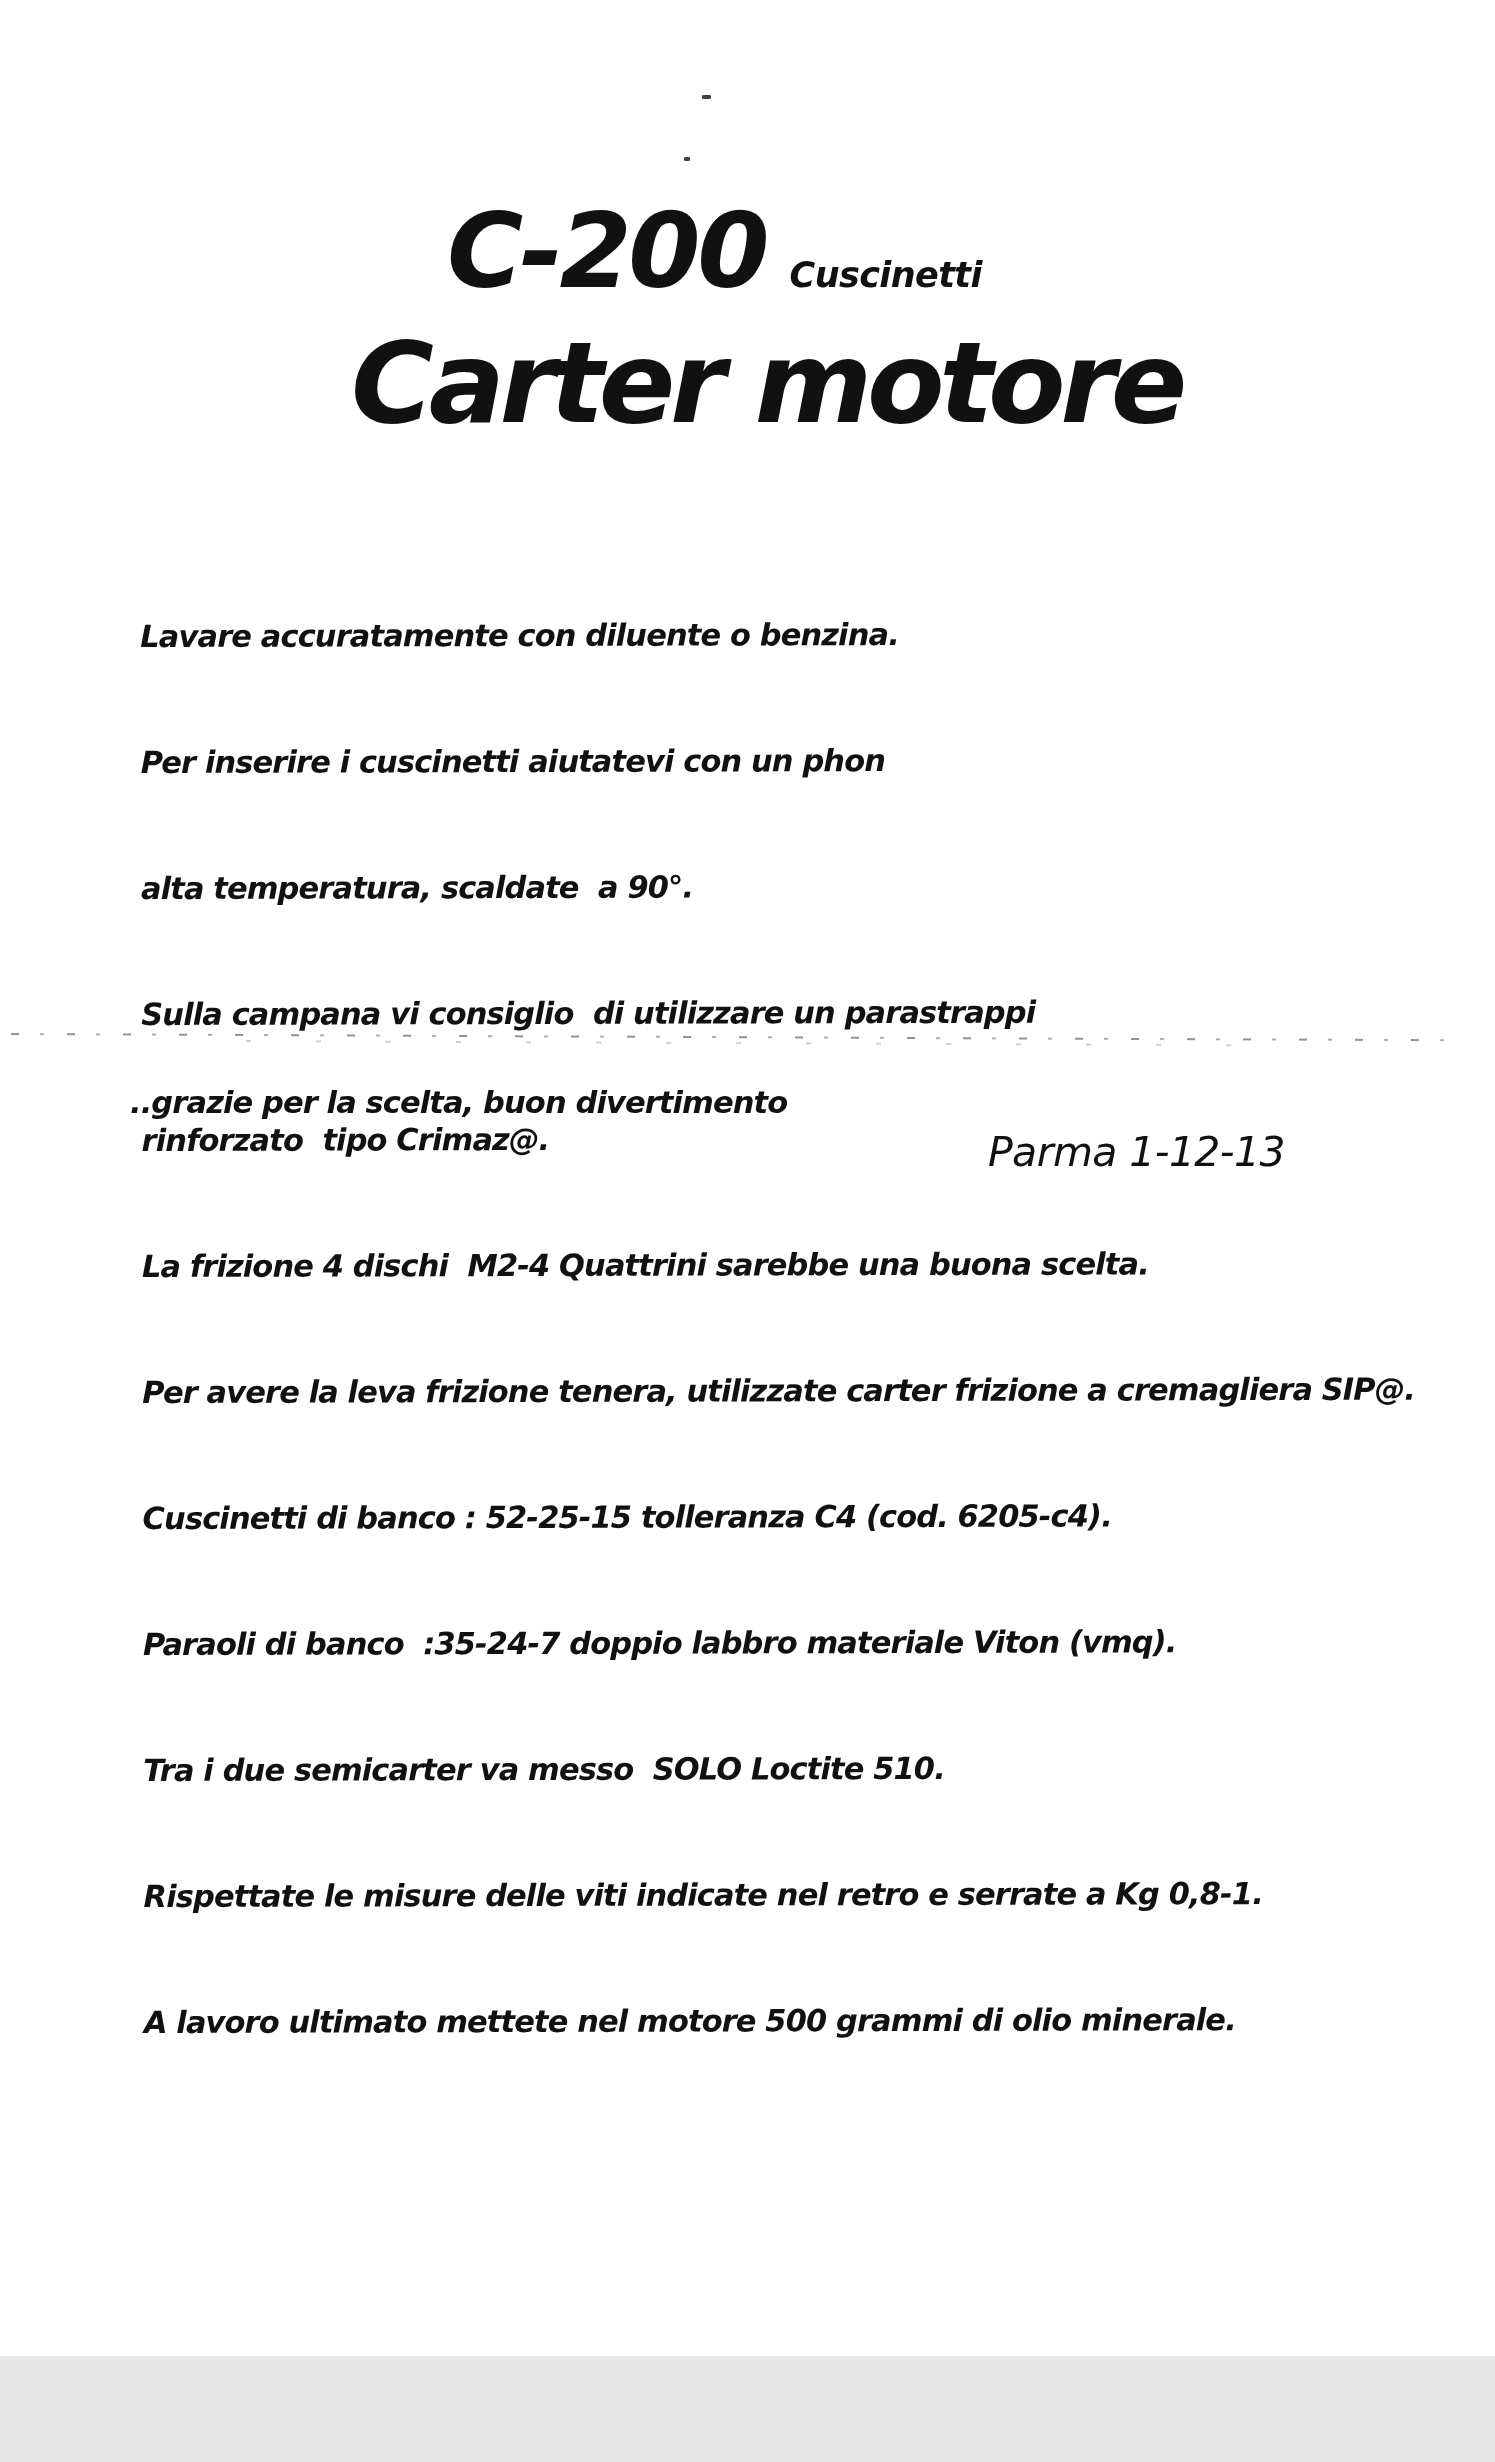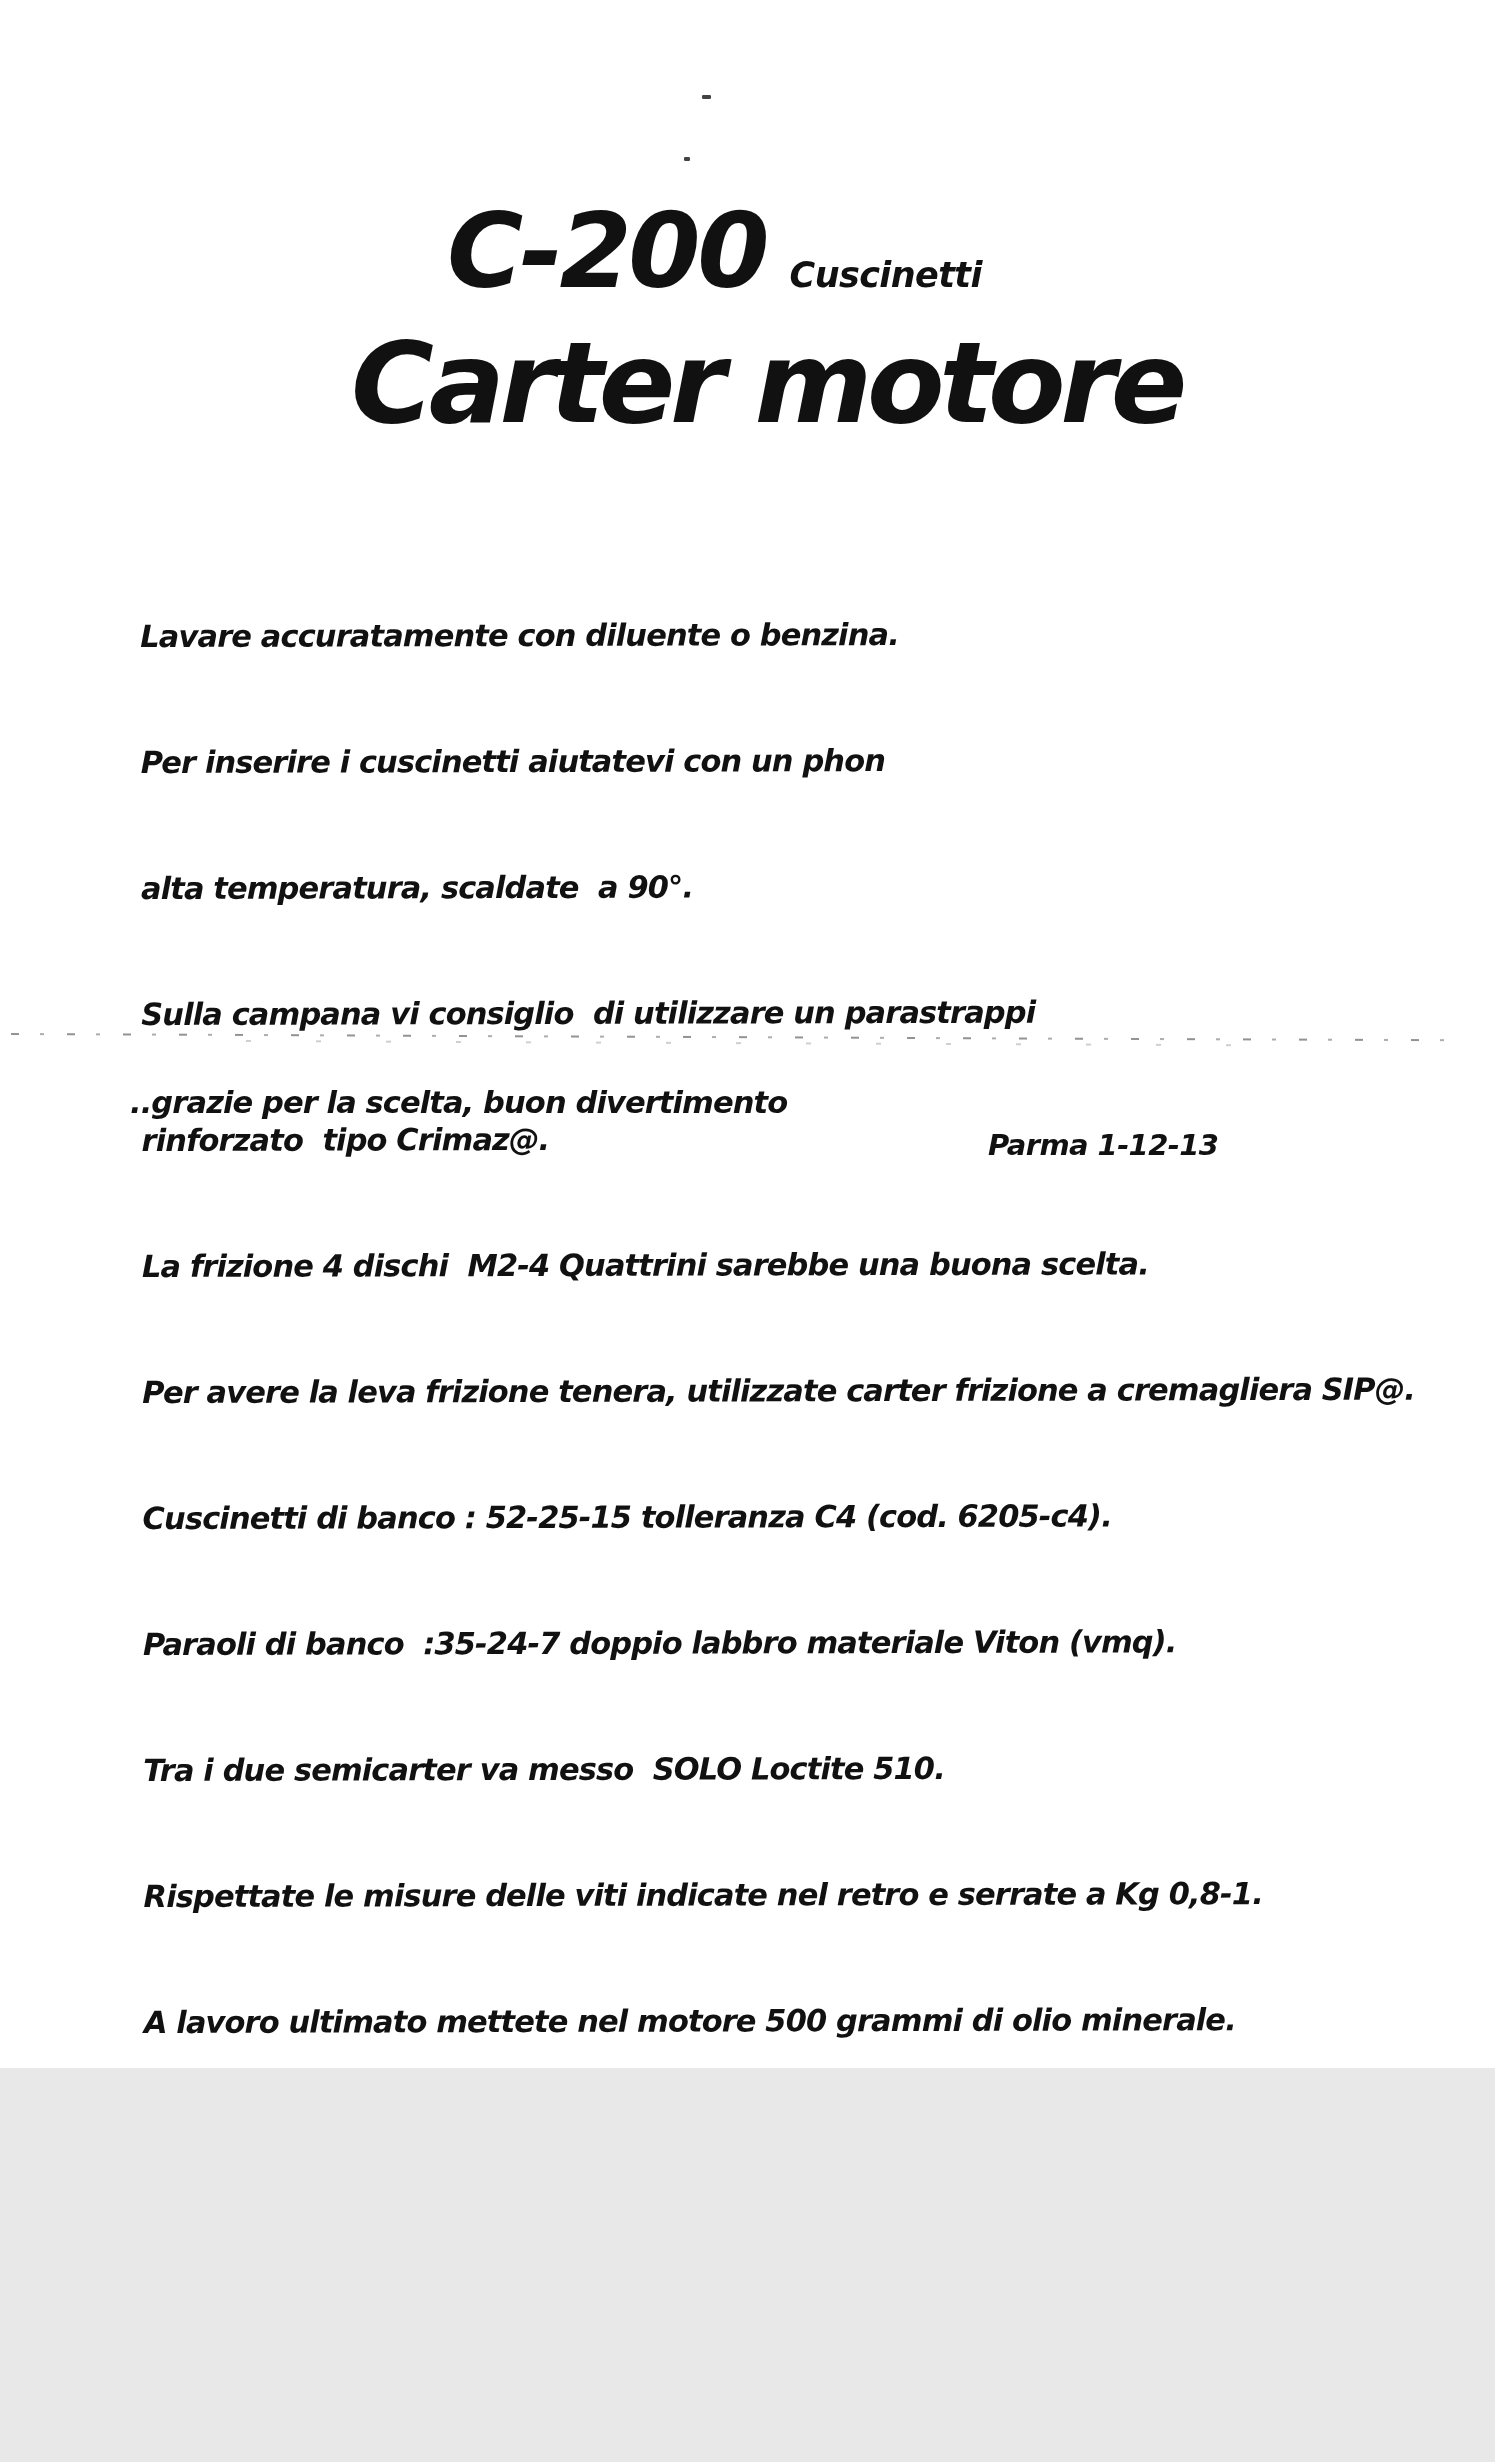--- a/index.html
+++ b/index.html
@@ -3,21 +3,21 @@
 <meta charset="utf-8">
 <style>
   html, body {
     margin: 0;
     padding: 0;
     background: #e8e8e8;
   }
   .page {
     position: relative;
     width: 1495px;
-    height: 2068px;
+    height: 2356px;
     background: var(--paper, #ffffff);
     overflow: hidden;
     font-family: "DejaVu Sans", sans-serif;
     color: var(--ink, #111111);
   }
   
   .title-row {
     position: absolute;
     left: 447px;
     top: 199px;
@@ -72,22 +72,22 @@
     font-size: 30.5px;
     font-weight: bold;
     font-style: italic;
     letter-spacing: -0.9px;
     white-space: pre;
   }
   .signoff {
     position: absolute;
     left: 988px;
     top: 1128px;
-    font-size: 29px;
-    font-weight: bold;
+    font-size: 41px;
+    font-weight: normal;
     font-style: italic;
     letter-spacing: -0.6px;
     white-space: pre;
   }
   
   .scan-line-artifact {
     position: absolute;
     left: 10.6px;
     top: 1033px;
     width: 1454px;

